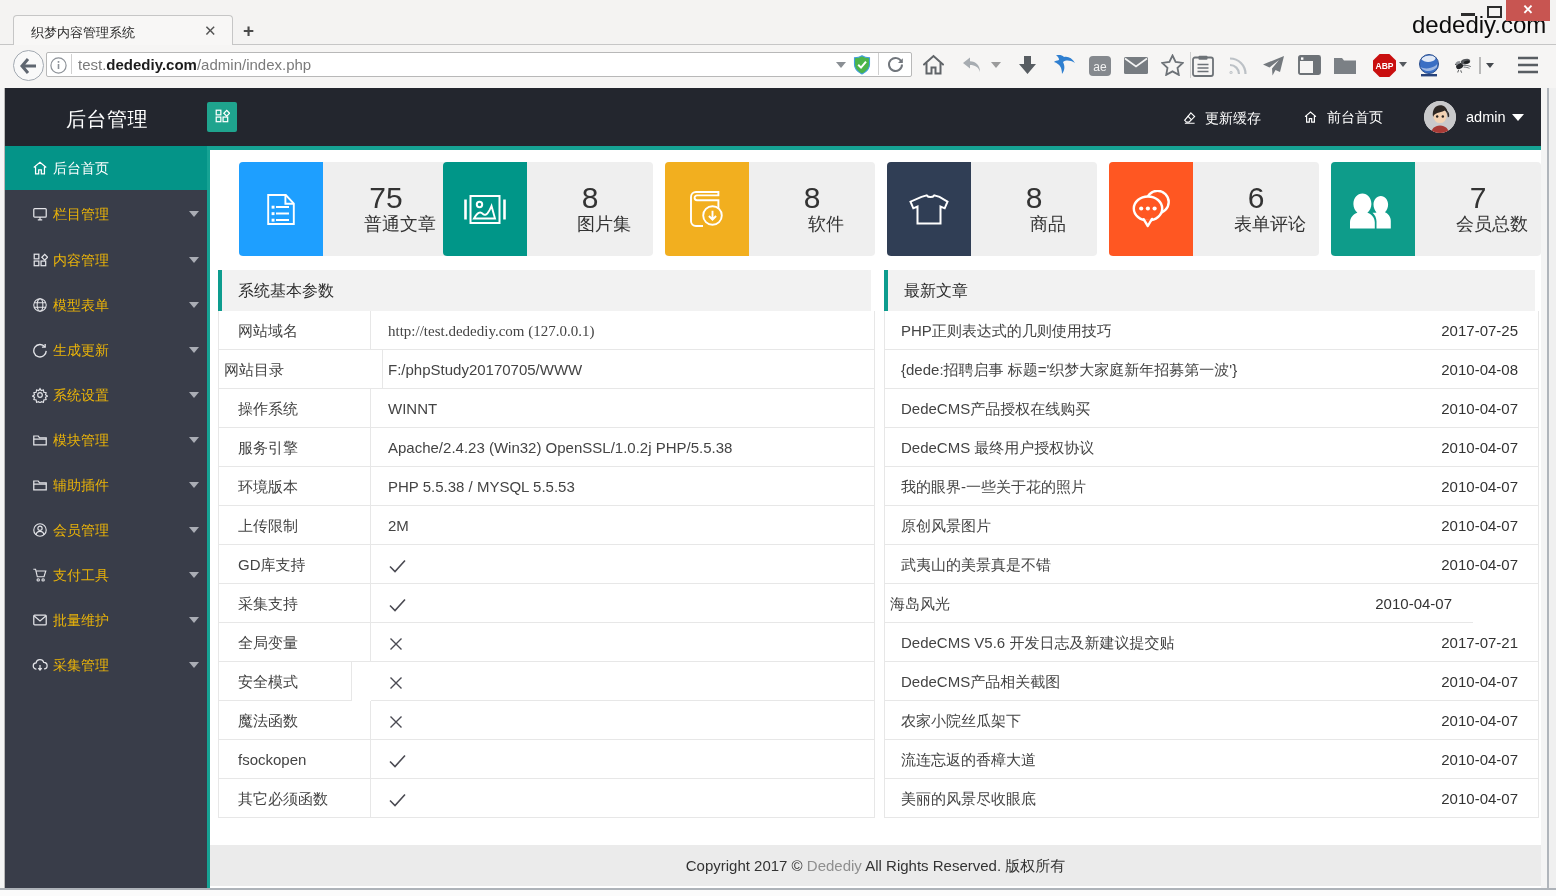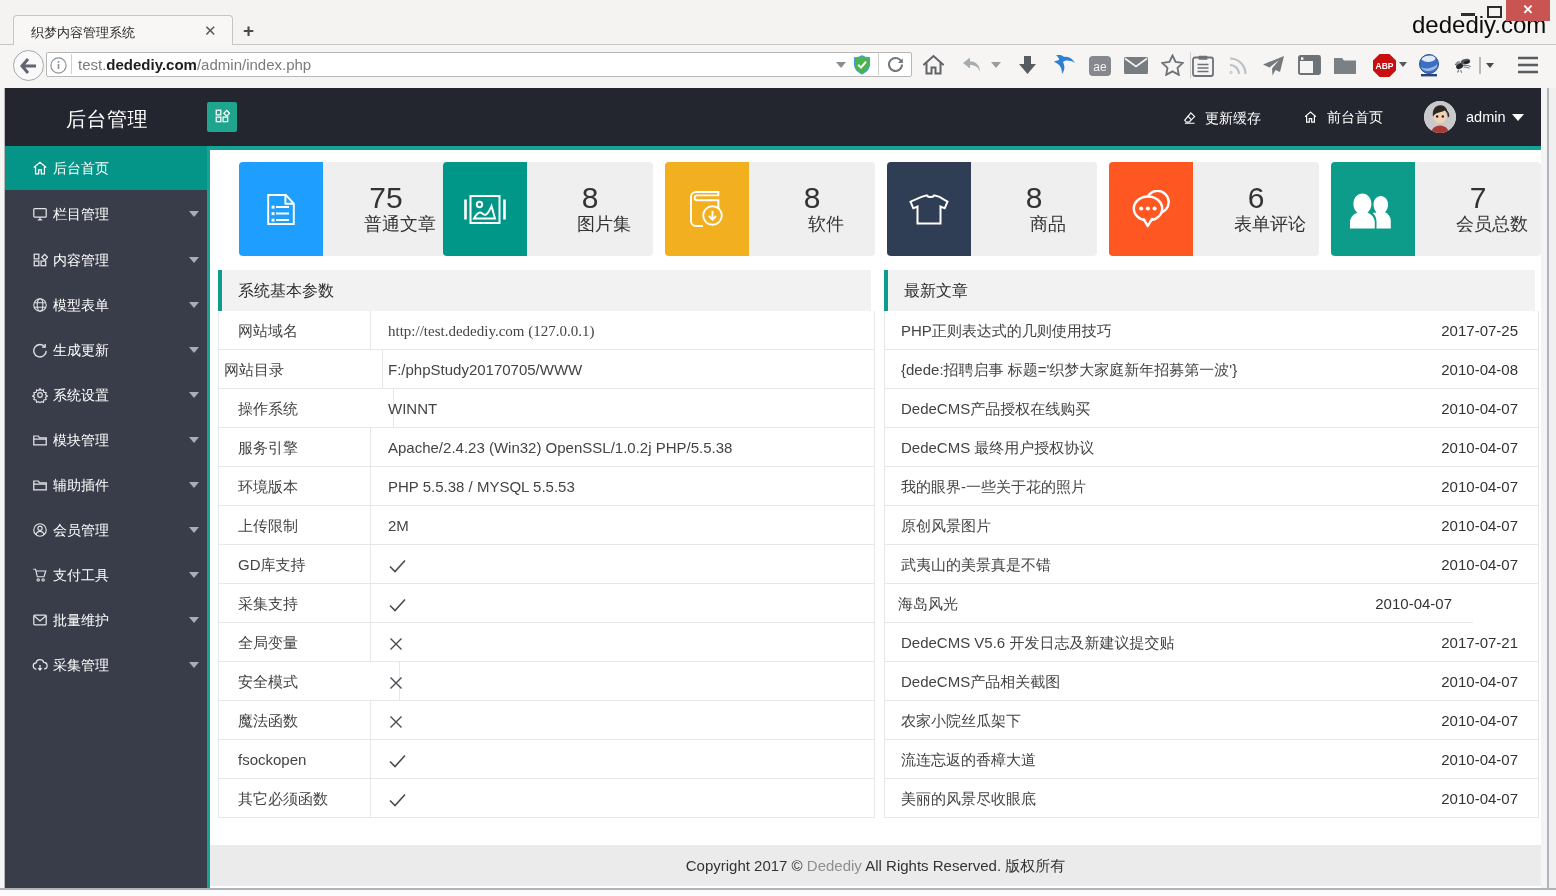--- a/index.html
+++ b/index.html
@@ -28,21 +28,21 @@
 
 #hdr { left:5px; top:88px; width:1536px; height:58px; background:#23262e; }
 #hdr-title { left:66px; top:106px; white-space:nowrap; font-size:20px; color:#fff; letter-spacing:0.5px; }
 #hdr-toggle { left:207px; top:102px; width:30px; height:30px; background:#1fa48e; border-radius:2px; }
 #tealline { left:5px; top:146px; width:1536px; height:4px; background:#16a394; }
 .hdr-item { position:absolute; color:#fff; font-size:14px; }
 #avatar { left:1424px; top:101px; width:32px; height:32px; border-radius:50%; background:#d9d9d9; overflow:hidden; }
 
 
 #sidebar { left:5px; top:150px; width:202px; height:738px; background:#393D49; }
-.nav-item { position:absolute; left:0; width:202px; height:44px; color:#ffffff; font-size:14px; }
+.nav-item { position:absolute; left:0; width:202px; height:44px; color:#eab308; font-size:14px; }
 .nav-item .txt { position:absolute; left:48px; top:14px; }
 .ic { position:absolute; left:27px; top:14px; width:16px; height:16px; }
 .nav-item .caret { position:absolute; left:184px; top:19px; width:0; height:0; border-left:5.5px solid transparent; border-right:5.5px solid transparent; border-top:6.5px solid #aaadb5; }
 #nav-active { left:5px; top:146px; width:202px; height:44px; background:#049488; color:#fff; font-size:14px; position:absolute; }
 
 
 #content { left:210px; top:150px; width:1331px; height:738px; background:#fff; }
 .card { position:absolute; top:12px; width:210px; height:94px; background:#efefef; border-radius:4px; }
 .card .sq { position:absolute; left:0; top:0; width:84px; height:94px; border-radius:4px 0 0 4px; display:flex; align-items:center; justify-content:center; }
 .card .num { position:absolute; left:84px; width:126px; top:19px; text-align:center; font-size:30px; color:#333; }
@@ -390,41 +390,41 @@
       </div>
       <div class="num">7</div>
         <div class="lbl">会员总数</div>
     </div>
 
     <div class="panel-hd" style="left:8px; width:653px; padding-left:16px;">系统基本参数</div>
     <div class="prow" style="left:8px;top:161px;width:153px;padding-left:20px;border-right:1px solid #e7e7e7;">网站域名</div>
     <div class="prow" style="left:161px;top:161px;width:504px;padding-left:17px;font-family:Liberation Serif, serif;">http://test.dedediy.com (127.0.0.1)</div>
     <div class="prow" style="left:8px;top:200px;width:165px;padding-left:6px;border-right:1px solid #e7e7e7;">网站目录</div>
     <div class="prow" style="left:161px;top:200px;width:504px;padding-left:17px;">F:/phpStudy20170705/WWW</div>
-    <div class="prow" style="left:8px;top:239px;width:176px;padding-left:20px;border-right:1px solid #e7e7e7;">操作系统</div>
+    <div class="prow" style="left:8px;top:239px;width:153px;padding-left:20px;border-right:1px solid #e7e7e7;">操作系统</div>
     <div class="prow" style="left:161px;top:239px;width:504px;padding-left:17px;">WINNT</div>
     <div class="prow" style="left:8px;top:278px;width:153px;padding-left:20px;border-right:1px solid #e7e7e7;">服务引擎</div>
     <div class="prow" style="left:161px;top:278px;width:504px;padding-left:17px;">Apache/2.4.23 (Win32) OpenSSL/1.0.2j PHP/5.5.38</div>
     <div class="prow" style="left:8px;top:317px;width:153px;padding-left:20px;border-right:1px solid #e7e7e7;">环境版本</div>
     <div class="prow" style="left:161px;top:317px;width:504px;padding-left:17px;">PHP 5.5.38 / MYSQL 5.5.53</div>
     <div class="prow" style="left:8px;top:356px;width:153px;padding-left:20px;border-right:1px solid #e7e7e7;">上传限制</div>
     <div class="prow" style="left:161px;top:356px;width:504px;padding-left:17px;">2M</div>
     <div class="prow" style="left:8px;top:395px;width:153px;padding-left:20px;border-right:1px solid #e7e7e7;">GD库支持</div>
     <div class="prow" style="left:161px;top:395px;width:504px;padding-left:17px;"><svg width="19" height="16" viewBox="0 0 19 16" style="vertical-align:middle">
           <path d="M2 8.5 L7 13.5 L17 2.5" stroke="#4a4a52" stroke-width="1.6" fill="none"></path>
         </svg></div>
     <div class="prow" style="left:8px;top:434px;width:153px;padding-left:20px;border-right:1px solid #e7e7e7;">采集支持</div>
     <div class="prow" style="left:161px;top:434px;width:504px;padding-left:17px;"><svg width="19" height="16" viewBox="0 0 19 16" style="vertical-align:middle">
           <path d="M2 8.5 L7 13.5 L17 2.5" stroke="#4a4a52" stroke-width="1.6" fill="none"></path>
         </svg></div>
     <div class="prow" style="left:8px;top:473px;width:153px;padding-left:20px;border-right:1px solid #e7e7e7;">全局变量</div>
     <div class="prow" style="left:161px;top:473px;width:504px;padding-left:17px;"><svg width="16" height="16" viewBox="0 0 16 16" style="vertical-align:middle">
           <path d="M2.5 2.5 L13.5 13.5 M13.5 2.5 L2.5 13.5" stroke="#4a4a52" stroke-width="1.4" fill="none"></path>
         </svg></div>
-    <div class="prow" style="left:8px;top:512px;width:182px;padding-left:20px;border-right:1px solid #e7e7e7;">安全模式</div>
+    <div class="prow" style="left:8px;top:512px;width:134px;padding-left:20px;border-right:1px solid #e7e7e7;">安全模式</div>
     <div class="prow" style="left:161px;top:512px;width:504px;padding-left:17px;"><svg width="16" height="16" viewBox="0 0 16 16" style="vertical-align:middle">
           <path d="M2.5 2.5 L13.5 13.5 M13.5 2.5 L2.5 13.5" stroke="#4a4a52" stroke-width="1.4" fill="none"></path>
         </svg></div>
     <div class="prow" style="left:8px;top:551px;width:153px;padding-left:20px;border-right:1px solid #e7e7e7;">魔法函数</div>
     <div class="prow" style="left:161px;top:551px;width:504px;padding-left:17px;"><svg width="16" height="16" viewBox="0 0 16 16" style="vertical-align:middle">
           <path d="M2.5 2.5 L13.5 13.5 M13.5 2.5 L2.5 13.5" stroke="#4a4a52" stroke-width="1.4" fill="none"></path>
         </svg></div>
     <div class="prow" style="left:8px;top:590px;width:153px;padding-left:20px;border-right:1px solid #e7e7e7;">fsockopen</div>
     <div class="prow" style="left:161px;top:590px;width:504px;padding-left:17px;"><svg width="19" height="16" viewBox="0 0 19 16" style="vertical-align:middle">
           <path d="M2 8.5 L7 13.5 L17 2.5" stroke="#4a4a52" stroke-width="1.6" fill="none"></path>
@@ -435,21 +435,21 @@
         </svg></div>
 
     <div class="panel-hd" style="left:674px; width:651px; padding-left:16px;">最新文章</div>
     <div class="prow" style="left:674px;top:161px;width:655px;padding-left:17px;">PHP正则表达式的几则使用技巧<span style="float:right;padding-right:21px;color:#333;">2017-07-25</span></div>
     <div class="prow" style="left:674px;top:200px;width:655px;padding-left:17px;">{dede:招聘启事 标题='织梦大家庭新年招募第一波'}<span style="float:right;padding-right:21px;color:#333;">2010-04-08</span></div>
     <div class="prow" style="left:674px;top:239px;width:655px;padding-left:17px;">DedeCMS产品授权在线购买<span style="float:right;padding-right:21px;color:#333;">2010-04-07</span></div>
     <div class="prow" style="left:674px;top:278px;width:655px;padding-left:17px;">DedeCMS 最终用户授权协议<span style="float:right;padding-right:21px;color:#333;">2010-04-07</span></div>
     <div class="prow" style="left:674px;top:317px;width:655px;padding-left:17px;">我的眼界-一些关于花的照片<span style="float:right;padding-right:21px;color:#333;">2010-04-07</span></div>
     <div class="prow" style="left:674px;top:356px;width:655px;padding-left:17px;">原创风景图片<span style="float:right;padding-right:21px;color:#333;">2010-04-07</span></div>
     <div class="prow" style="left:674px;top:395px;width:655px;padding-left:17px;">武夷山的美景真是不错<span style="float:right;padding-right:21px;color:#333;">2010-04-07</span></div>
-    <div class="prow" style="left:674px;top:434px;width:589px;padding-left:14px;">海岛风光<span style="float:right;padding-right:21px;color:#333;">2010-04-07</span></div>
+    <div class="prow" style="left:674px;top:434px;width:589px;padding-left:6px;">海岛风光<span style="float:right;padding-right:21px;color:#333;">2010-04-07</span></div>
     <div class="prow" style="left:674px;top:473px;width:655px;padding-left:17px;">DedeCMS V5.6 开发日志及新建议提交贴<span style="float:right;padding-right:21px;color:#333;">2017-07-21</span></div>
     <div class="prow" style="left:674px;top:512px;width:655px;padding-left:17px;">DedeCMS产品相关截图<span style="float:right;padding-right:21px;color:#333;">2010-04-07</span></div>
     <div class="prow" style="left:674px;top:551px;width:655px;padding-left:17px;">农家小院丝瓜架下<span style="float:right;padding-right:21px;color:#333;">2010-04-07</span></div>
     <div class="prow" style="left:674px;top:590px;width:655px;padding-left:17px;">流连忘返的香樟大道<span style="float:right;padding-right:21px;color:#333;">2010-04-07</span></div>
     <div class="prow" style="left:674px;top:629px;width:655px;padding-left:17px;">美丽的风景尽收眼底<span style="float:right;padding-right:21px;color:#333;">2010-04-07</span></div>
 
     <div class="abs" style="left:8px;top:161px;width:1px;height:507px;background:#e7e7e7;"></div>
     <div class="abs" style="left:664px;top:161px;width:1px;height:507px;background:#e7e7e7;"></div>
     <div class="abs" style="left:674px;top:161px;width:1px;height:507px;background:#e7e7e7;"></div>
     <div class="abs" style="left:1328px;top:161px;width:1px;height:507px;background:#e7e7e7;"></div>

